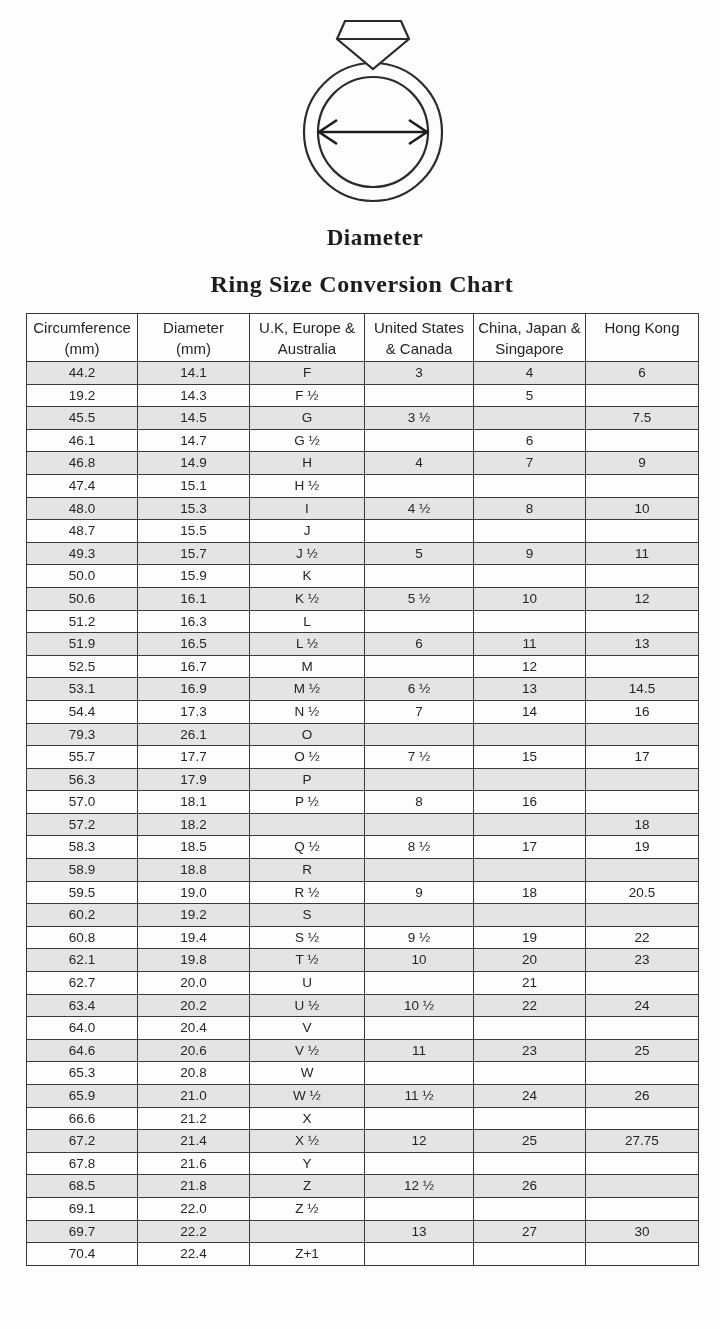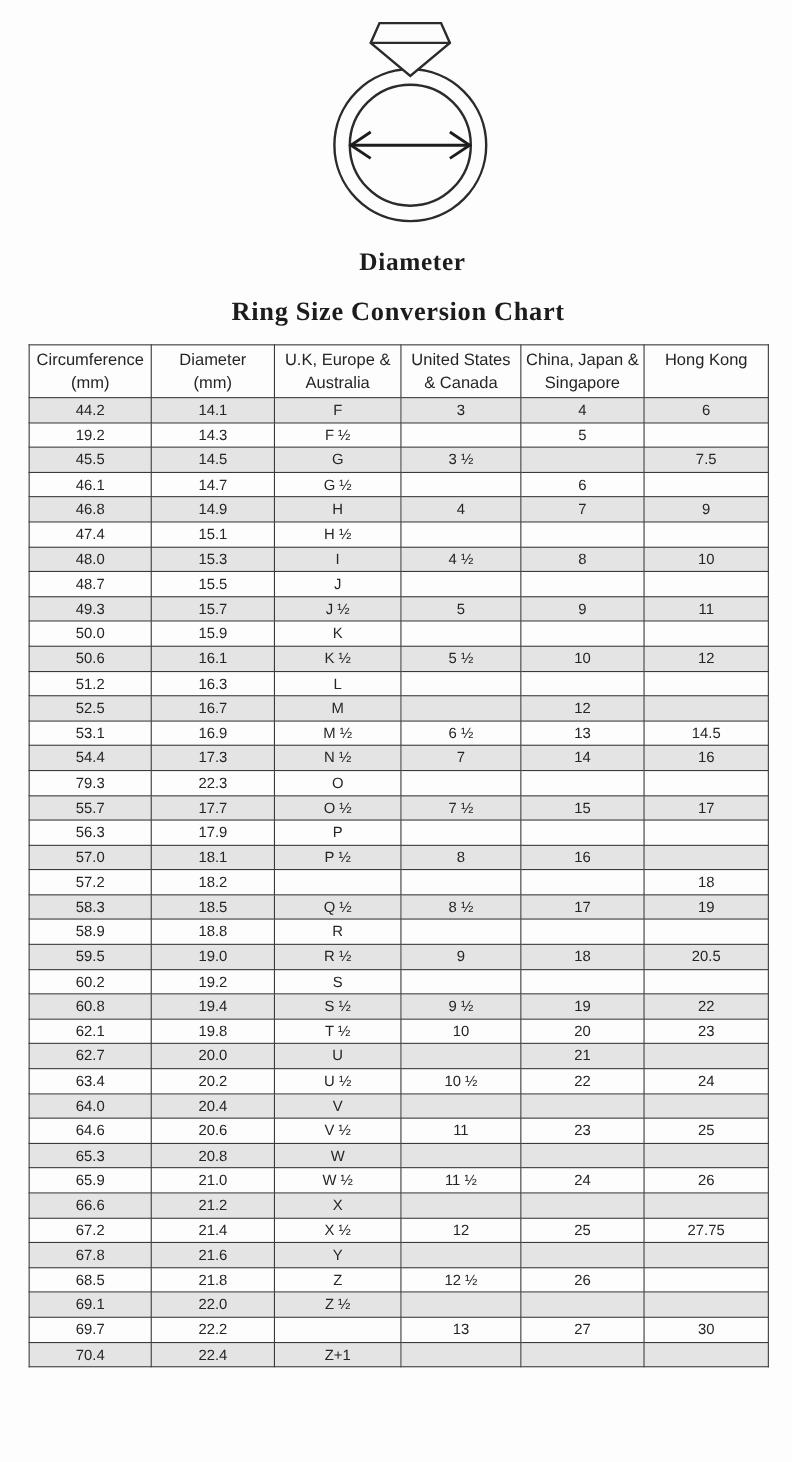--- a/index.html
+++ b/index.html
@@ -225,20 +225,28 @@
         </tr>
         <tr>
           <td>51.2</td>
           <td>16.3</td>
           <td>L</td>
           <td></td>
           <td></td>
           <td></td>
         </tr>
         <tr>
+          <td>51.9</td>
+          <td>16.5</td>
+          <td>L ½</td>
+          <td>6</td>
+          <td>11</td>
+          <td>13</td>
+        </tr>
+        <tr>
           <td>52.5</td>
           <td>16.7</td>
           <td>M</td>
           <td></td>
           <td>12</td>
           <td></td>
         </tr>
         <tr>
           <td>53.1</td>
           <td>16.9</td>
@@ -250,21 +258,21 @@
         <tr>
           <td>54.4</td>
           <td>17.3</td>
           <td>N ½</td>
           <td>7</td>
           <td>14</td>
           <td>16</td>
         </tr>
         <tr>
           <td>79.3</td>
-          <td>22.3</td>
+          <td>26.1</td>
           <td>O</td>
           <td></td>
           <td></td>
           <td></td>
         </tr>
         <tr>
           <td>55.7</td>
           <td>17.7</td>
           <td>O ½</td>
           <td>7 ½</td>

